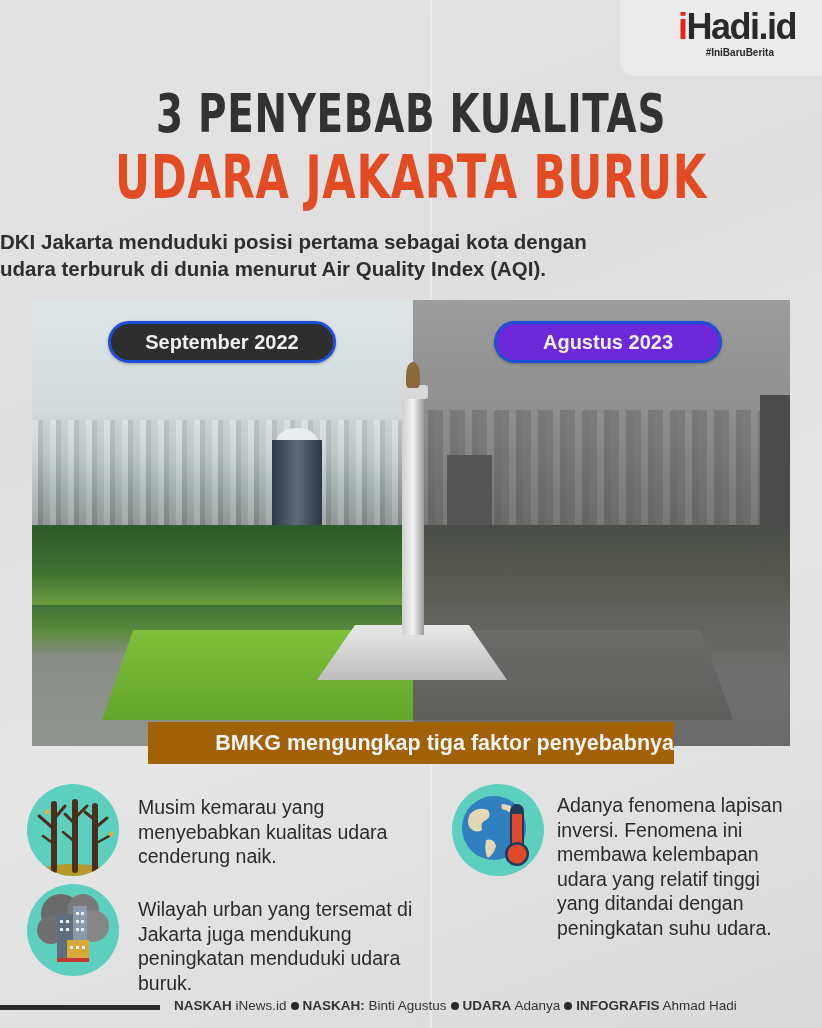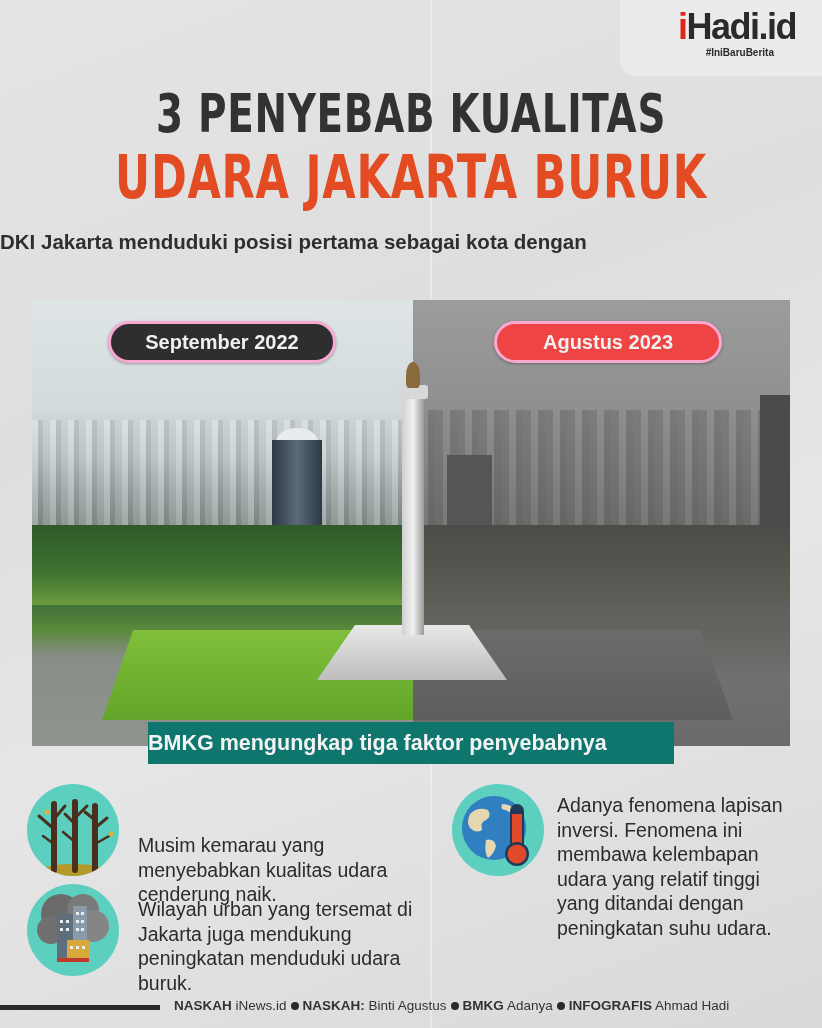--- a/index.html
+++ b/index.html
@@ -112,40 +112,40 @@
     position: absolute; left: 374px; top: 62px; width: 14px; height: 26px;
     background: #8a6a3a; border-radius: 50% 50% 20% 20%;
   }
   .monas-base {
     position: absolute; left: 285px; top: 325px; width: 190px; height: 55px;
     background: linear-gradient(180deg, #e9e9e9, #bdbdbd);
     clip-path: polygon(20% 0, 80% 0, 100% 100%, 0 100%);
   }
   .badge {
     position: absolute; top: 21px; height: 42px; border-radius: 21px;
-    border: 3px solid #f9a8d4; color: #f0f0f0;
+    border: 3px solid #1d4ed8; color: #f0f0f0;
     font-weight: 700; font-size: 20px; line-height: 36px; text-align: center;
     box-shadow: 0 1px 3px rgba(0,0,0,0.3);
   }
   .badge-left { left: 76px; width: 228px; background: #2e2e2e; }
-  .badge-right { left: 462px; width: 228px; background: #ef4444; }
+  .badge-right { left: 462px; width: 228px; background: #6d28d9; }
   .banner {
     position: absolute; left: 148px; top: 722px; width: 526px; height: 42px;
-    background: #0f766e; color: #f3f3f3;
-    font-weight: 700; font-size: 21.5px; line-height: 42px; text-align: left;
+    background: #a16207; color: #f3f3f3;
+    font-weight: 700; font-size: 21.5px; line-height: 42px; text-align: right;
   }
   .factor-icon {
     position: absolute; width: 92px; height: 92px; border-radius: 50%;
     background: #5ccfbf; overflow: hidden;
   }
   .factor-text {
     position: absolute; font-size: 19.5px; line-height: 24.5px; color: #2b2b2b;
   }
   .f1-icon { left: 27px; top: 784px; }
-  .f1-text { left: 138px; top: 795px; width: 300px; margin-top: 38px; }
+  .f1-text { left: 138px; top: 795px; width: 300px; }
   .f2-icon { left: 27px; top: 884px; }
   .f2-text { left: 138px; top: 897px; width: 320px; }
   .f3-icon { left: 452px; top: 784px; }
   .f3-text { left: 557px; top: 793px; width: 250px; }
   
   .footer-bar {
     position: absolute; left: 0; top: 1005px; width: 160px; height: 5px; background: #2a2a2a;
   }
   .footer {
     position: absolute; left: 174px; top: 998px;
@@ -162,20 +162,21 @@
 <div class="logo-box">
   <div class="logo-main"><span class="i-red">i</span><span>Hadi.id</span></div>
   <div class="logo-tag">#IniBaruBerita</div>
 </div>
 
 <div class="title title-1">3 PENYEBAB KUALITAS</div>
 <div class="title title-2">UDARA JAKARTA BURUK</div>
 
 <div class="subtitle">
   <div>DKI Jakarta menduduki posisi pertama sebagai kota dengan</div>
+  <div>udara terburuk di dunia menurut Air Quality Index (AQI).</div>
 </div>
 
 <div class="photo">
   <div class="photo-left"></div>
   <div class="photo-right"></div>
   <div class="city-left"></div>
   <div class="city-right"></div>
   <div class="bldg-l1-dome"></div>
   <div class="tower-bldg bldg-l1"></div>
   <div class="tower-bldg bldg-r1"></div>
@@ -258,16 +259,16 @@
     <circle cx="65" cy="70" r="12" fill="#1f3a5a"></circle>
     <circle cx="65" cy="70" r="9.5" fill="#e04a2b"></circle>
   </svg>
 </div>
 <div class="factor-text f3-text">Adanya fenomena lapisan inversi. Fenomena ini membawa kelembapan udara yang relatif tinggi yang ditandai dengan peningkatan suhu udara.</div>
 
 <div class="footer-bar"></div>
 <div class="footer">
   <b>NASKAH</b>
   <span>iNews.id</span><span class="dot"></span><b>NASKAH:</b>
-  <span>Binti Agustus</span><span class="dot"></span><b>BMKG</b>
+  <span>Binti Agustus</span><span class="dot"></span><b>UDARA</b>
   <span>Adanya</span><span class="dot"></span><b>INFOGRAFIS</b>
   <span>Ahmad Hadi</span>
 </div>
 
 </body></html>

